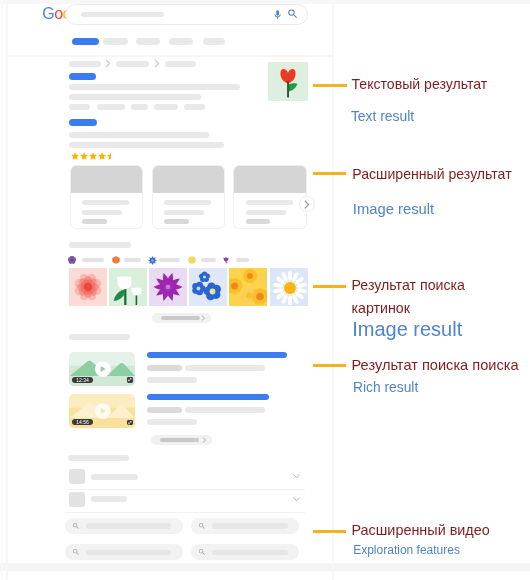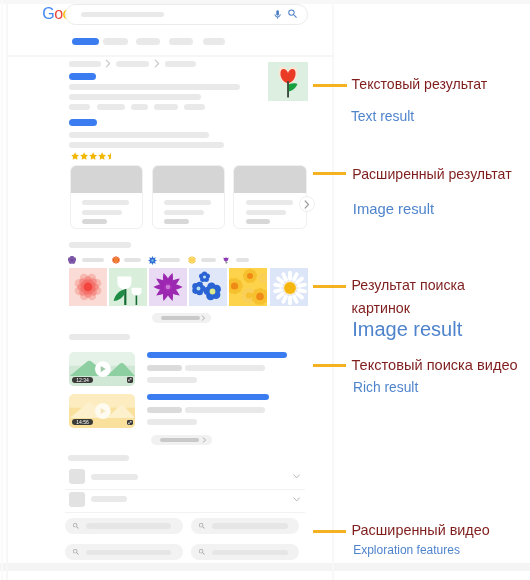--- a/index.html
+++ b/index.html
@@ -539,19 +539,19 @@
       <div class="annot-line" style="left: 313.3px; top: 284.5px; width: 32.4px;"></div>
       <div class="annot-line" style="left: 313.3px; top: 364.1px; width: 33px;"></div>
       <div class="annot-line" style="left: 313.3px; top: 529.5px; width: 33px;"></div>
       <div class="annot" style="left: 351.5px; top: 77.4px; font-size: 14.1px;">Текстовый результат</div>
       <div class="annot sub" style="left: 350.9px; top: 109.3px; font-size: 13.9px;">Text result</div>
       <div class="annot" style="left: 352.3px; top: 166.6px; font-size: 14.1px;">Расширенный результат</div>
       <div class="annot sub" style="left: 352.8px; top: 202.3px; font-size: 14.8px;">Image result</div>
       <div class="annot" style="left: 351.5px; top: 278.2px; font-size: 14.2px;">Результат поиска</div>
       <div class="annot" style="left: 351.5px; top: 300.8px; font-size: 14.2px;">картинок</div>
       <div class="annot sub" style="left: 352.2px; top: 321.5px; font-size: 20px;">Image result</div>
-      <div class="annot" style="left: 351.5px; top: 357.8px; font-size: 14.6px;">Текстовый поиска видео</div>
+      <div class="annot" style="left: 351.5px; top: 357.8px; font-size: 14.6px;">Результат поиска поиска</div>
       <div class="annot sub" style="left: 353.1px; top: 381.4px; font-size: 13.8px;">Rich result</div>
       <div class="annot" style="left: 351.5px; top: 523.2px; font-size: 14.4px;">Расширенный видео</div>
       <div class="annot sub" style="left: 353.2px; top: 543px; font-size: 12px;">Exploration features</div>
     </div>
 
 </div>
 
 </body></html>

